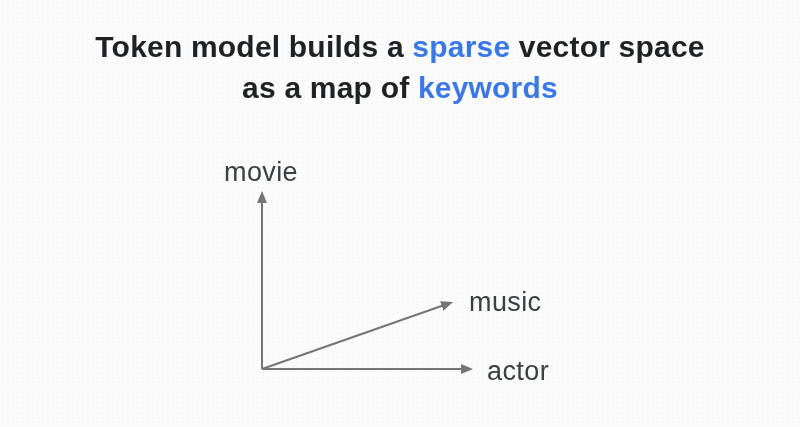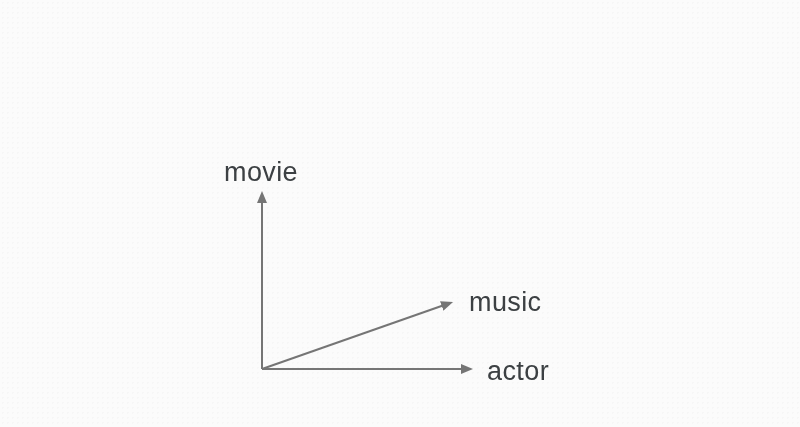--- a/index.html
+++ b/index.html
@@ -55,20 +55,24 @@
     font-weight: 400;
     letter-spacing: 0.4px;
     fill: var(--label-color, #3c4043);
   }
 </style>
 </head>
 <body>
 
 <div class="stage">
 
+  <h1 class="title">
+    <span class="line"><span>Token model builds a </span><span class="hl">sparse</span><span> vector space</span></span>
+    <span class="line"><span>as a map of </span><span class="hl">keywords</span></span>
+  </h1>
 
   <svg class="diagram-svg" width="800" height="427" viewBox="0 0 800 427">
     <defs>
       <marker id="arrowhead" viewBox="0 0 12 10" markerWidth="12" markerHeight="10" refX="2" refY="5" orient="auto" markerUnits="userSpaceOnUse">
         <path d="M0,0 L12,5 L0,10 Z" fill="#757575"></path>
       </marker>
     </defs>
 
     <line x1="262" y1="369" x2="262" y2="201" stroke="#757575" stroke-width="2" marker-end="url(#arrowhead)"></line>
 

